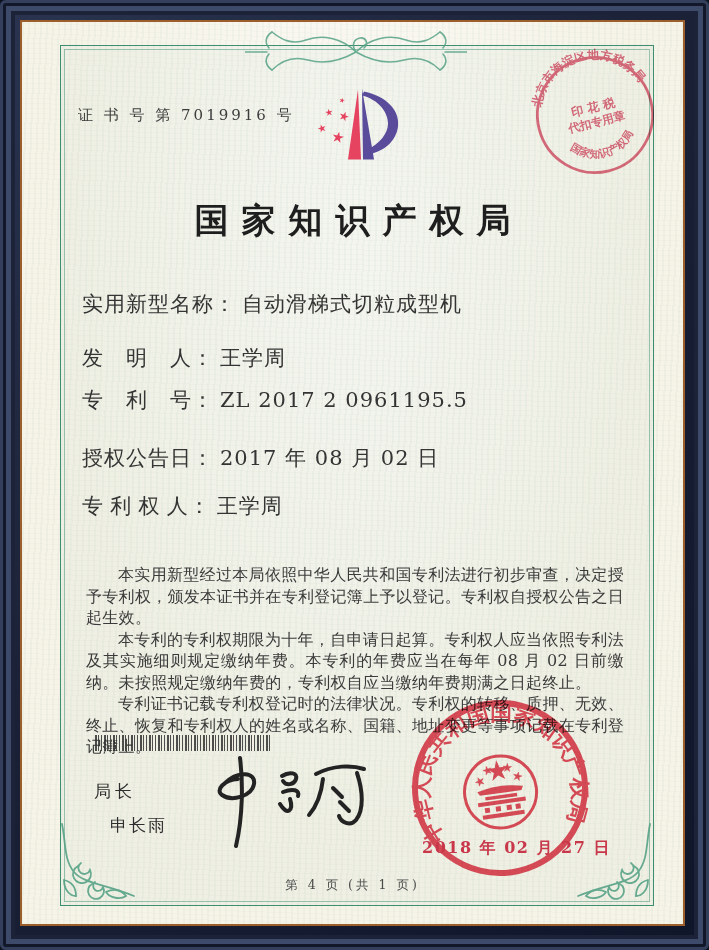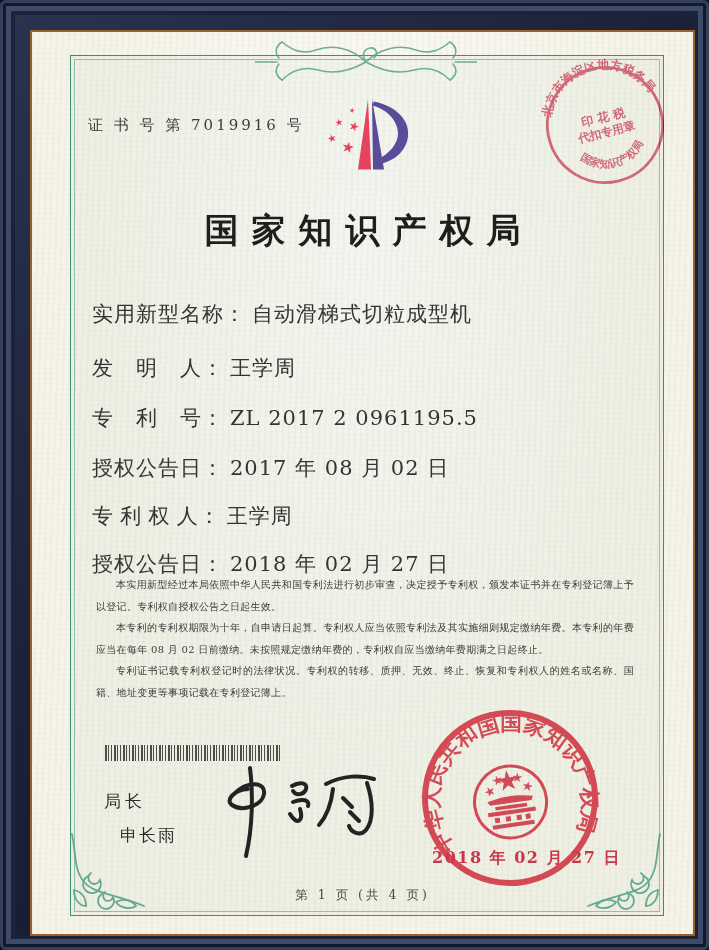--- a/index.html
+++ b/index.html
@@ -1,39 +1,39 @@
 <!DOCTYPE html>
 <html><head>
 <meta charset="utf-8">
 <style>
   html,body{margin:0;padding:0;background:#0d1220;}
   body{width:709px;height:950px;position:relative;font-family:"DejaVu Serif","Liberation Serif",serif;}
   .frame{position:absolute;inset:0;background:linear-gradient(135deg,#2a3450 0%,#1a2136 45%,#10162a 100%);
     border-radius:6px;
     box-shadow:inset 0 0 0 3px #343f5c, inset 0 0 0 6px #121829, inset 0 0 0 11px #3d4a6a, inset 0 0 0 15px #1c2338;
-    padding:30px;box-sizing:border-box;}
+    padding:20px;box-sizing:border-box;}
   .paper{position:relative;width:665px;height:906px;box-sizing:border-box;border:2px solid #9c5f2c;
     background-color:#f6f3e7;
     background-image:
       repeating-linear-gradient(92deg, rgba(110,170,145,.055) 0 2px, rgba(110,170,145,0) 2px 6px),
       repeating-linear-gradient(2deg, rgba(120,175,150,.04) 0 1px, rgba(120,175,150,0) 1px 5px),
       radial-gradient(ellipse at 50% 25%, rgba(255,255,255,.55), rgba(255,255,255,0) 62%);
     overflow:hidden;}
   .border-rect{position:absolute;left:38px;top:23px;width:592px;height:859px;border:1.5px solid #3e8e71;background:rgba(140,190,170,.06);}
   .border-rect::before{content:"";position:absolute;inset:3px;border:1px solid rgba(90,160,135,.6);}
   .ornament{position:absolute;pointer-events:none;}
   .cert-no{position:absolute;left:56px;top:84px;font-size:15px;letter-spacing:3px;color:#3c3c3c;}
   .logo{position:absolute;left:283px;top:62px;width:100px;height:98px;}
   .stamp-tax{position:absolute;left:508px;top:28px;width:130px;height:130px;transform:rotate(-14deg);
     opacity:.85;mix-blend-mode:multiply;}
   .title{position:absolute;left:0;right:0;top:176px;text-align:center;font-size:34px;font-weight:700;
     color:#1e1e1e;letter-spacing:13px;text-indent:13px;}
   .field{position:absolute;left:60px;font-size:21px;color:#343434;letter-spacing:1px;white-space:nowrap;}
   .field .val{margin-left:6px;}
-  .body-text{position:absolute;left:64px;top:542px;width:538px;font-size:10px;line-height:21.5px;
+  .body-text{position:absolute;left:64px;top:542px;width:538px;font-size:16px;line-height:21.5px;
     color:#3b3b3b;letter-spacing:.3px;text-align:justify;}
   .body-text p{margin:0;text-indent:2em;}
   .barcode{position:absolute;left:73px;top:713px;width:176px;height:16px;opacity:.82;
     background-image:
       repeating-linear-gradient(90deg,#2b2b2b 0 1px,transparent 1px 3px),
       repeating-linear-gradient(90deg,#2b2b2b 0 2px,transparent 2px 9px),
       repeating-linear-gradient(90deg,transparent 0 17px,#f6f3e7 17px 20px);}
   .director-title{position:absolute;left:72px;top:758px;font-size:17px;color:#2e2e2e;letter-spacing:4px;font-family:Liberation Mono, monospace;}
   .director-name{position:absolute;left:88px;top:792px;font-size:17px;color:#2e2e2e;letter-spacing:2px;}
   .signature{position:absolute;left:168px;top:728px;width:195px;height:105px;}
@@ -115,31 +115,28 @@
     </svg>
 
     <div class="title">国家知识产权局</div>
 
     <div class="field" style="top:268px;">
       <span>实用新型名称：</span><span class="val">自动滑梯式切粒成型机</span>
     </div>
     <div class="field" style="top:322px;">
       <span>发　明　人：</span><span class="val">王学周</span>
     </div>
-    <div class="field" style="top:372px;text-align:right;">
+    <div class="field" style="top:364px;text-align:right;">
       <span>专　利　号：</span><span class="val">ZL 2017 2 0961195.5</span>
     </div>
     <div class="field" style="top:422px;">
       <span>授权公告日：</span><span class="val">2017 年 08 月 02 日</span>
     </div>
     <div class="field" style="top:470px;font-family:Liberation Serif, serif;">
       <span>专 利 权 人：</span><span class="val">王学周</span>
-    </div>
-    <div class="field" style="top:518px;">
-      <span>授权公告日：</span><span class="val">2018 年 02 月 27 日</span>
     </div>
 
     <div class="body-text">
       <p>本实用新型经过本局依照中华人民共和国专利法进行初步审查，决定授予专利权，颁发本证书并在专利登记簿上予以登记。专利权自授权公告之日起生效。</p>
       <p>本专利的专利权期限为十年，自申请日起算。专利权人应当依照专利法及其实施细则规定缴纳年费。本专利的年费应当在每年 08 月 02 日前缴纳。未按照规定缴纳年费的，专利权自应当缴纳年费期满之日起终止。</p>
       <p>专利证书记载专利权登记时的法律状况。专利权的转移、质押、无效、终止、恢复和专利权人的姓名或名称、国籍、地址变更等事项记载在专利登记簿上。</p>
     </div>
 
     <div class="barcode"></div>
 
@@ -180,16 +177,16 @@
         <rect x="77" y="113" width="5" height="5" stroke="none"></rect>
         <rect x="88" y="113" width="5" height="5" stroke="none"></rect>
         <rect x="99" y="113" width="5" height="5" stroke="none"></rect>
         <rect x="108" y="113" width="5" height="5" stroke="none"></rect>
         <rect x="74" y="120" width="42" height="4" stroke="none"></rect>
       </g>
     </svg>
 
     <div class="seal-date">2018 年 02 月 27 日</div>
 
-    <div class="footer">第 1 页 (共 4 页)</div>
+    <div class="footer">第 4 页 (共 1 页)</div>
 
   </div>
 </div>
 
 </body></html>

